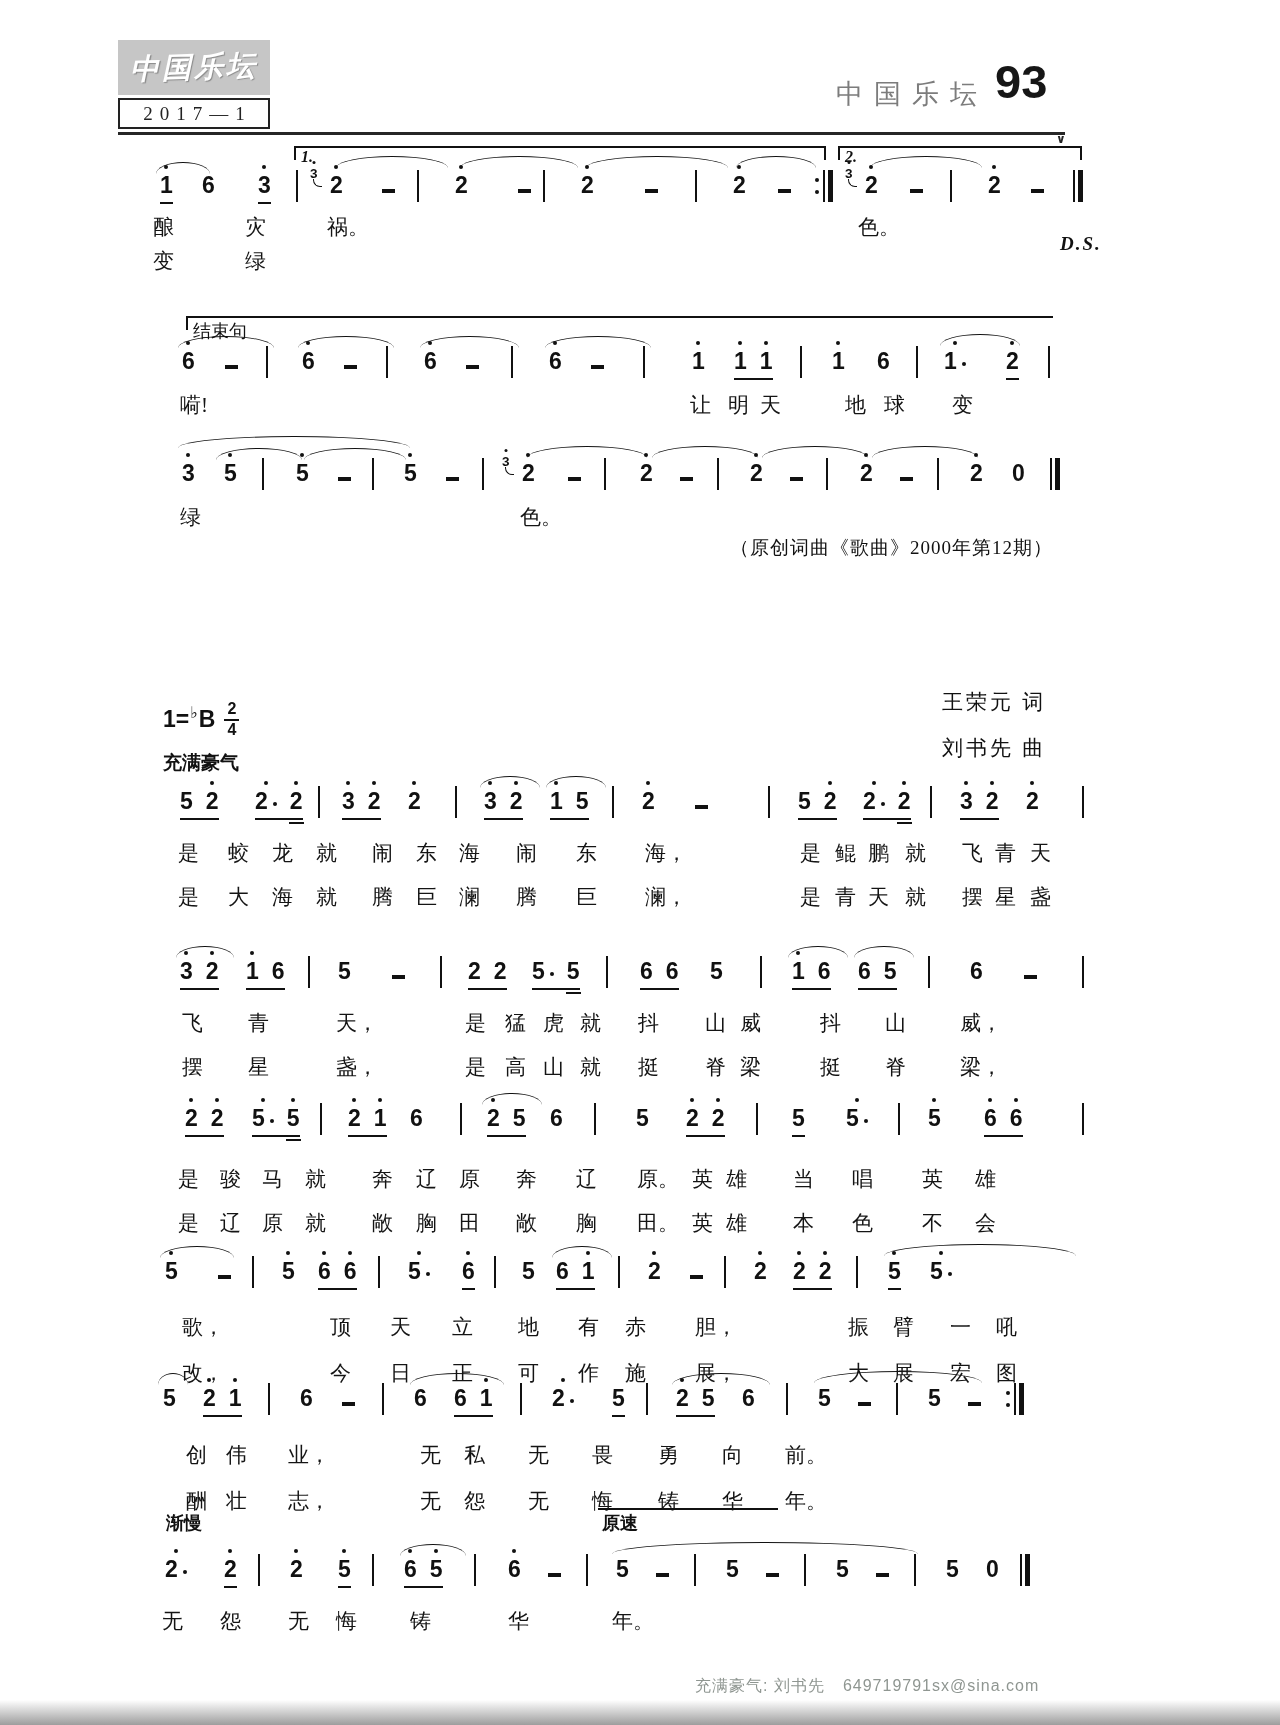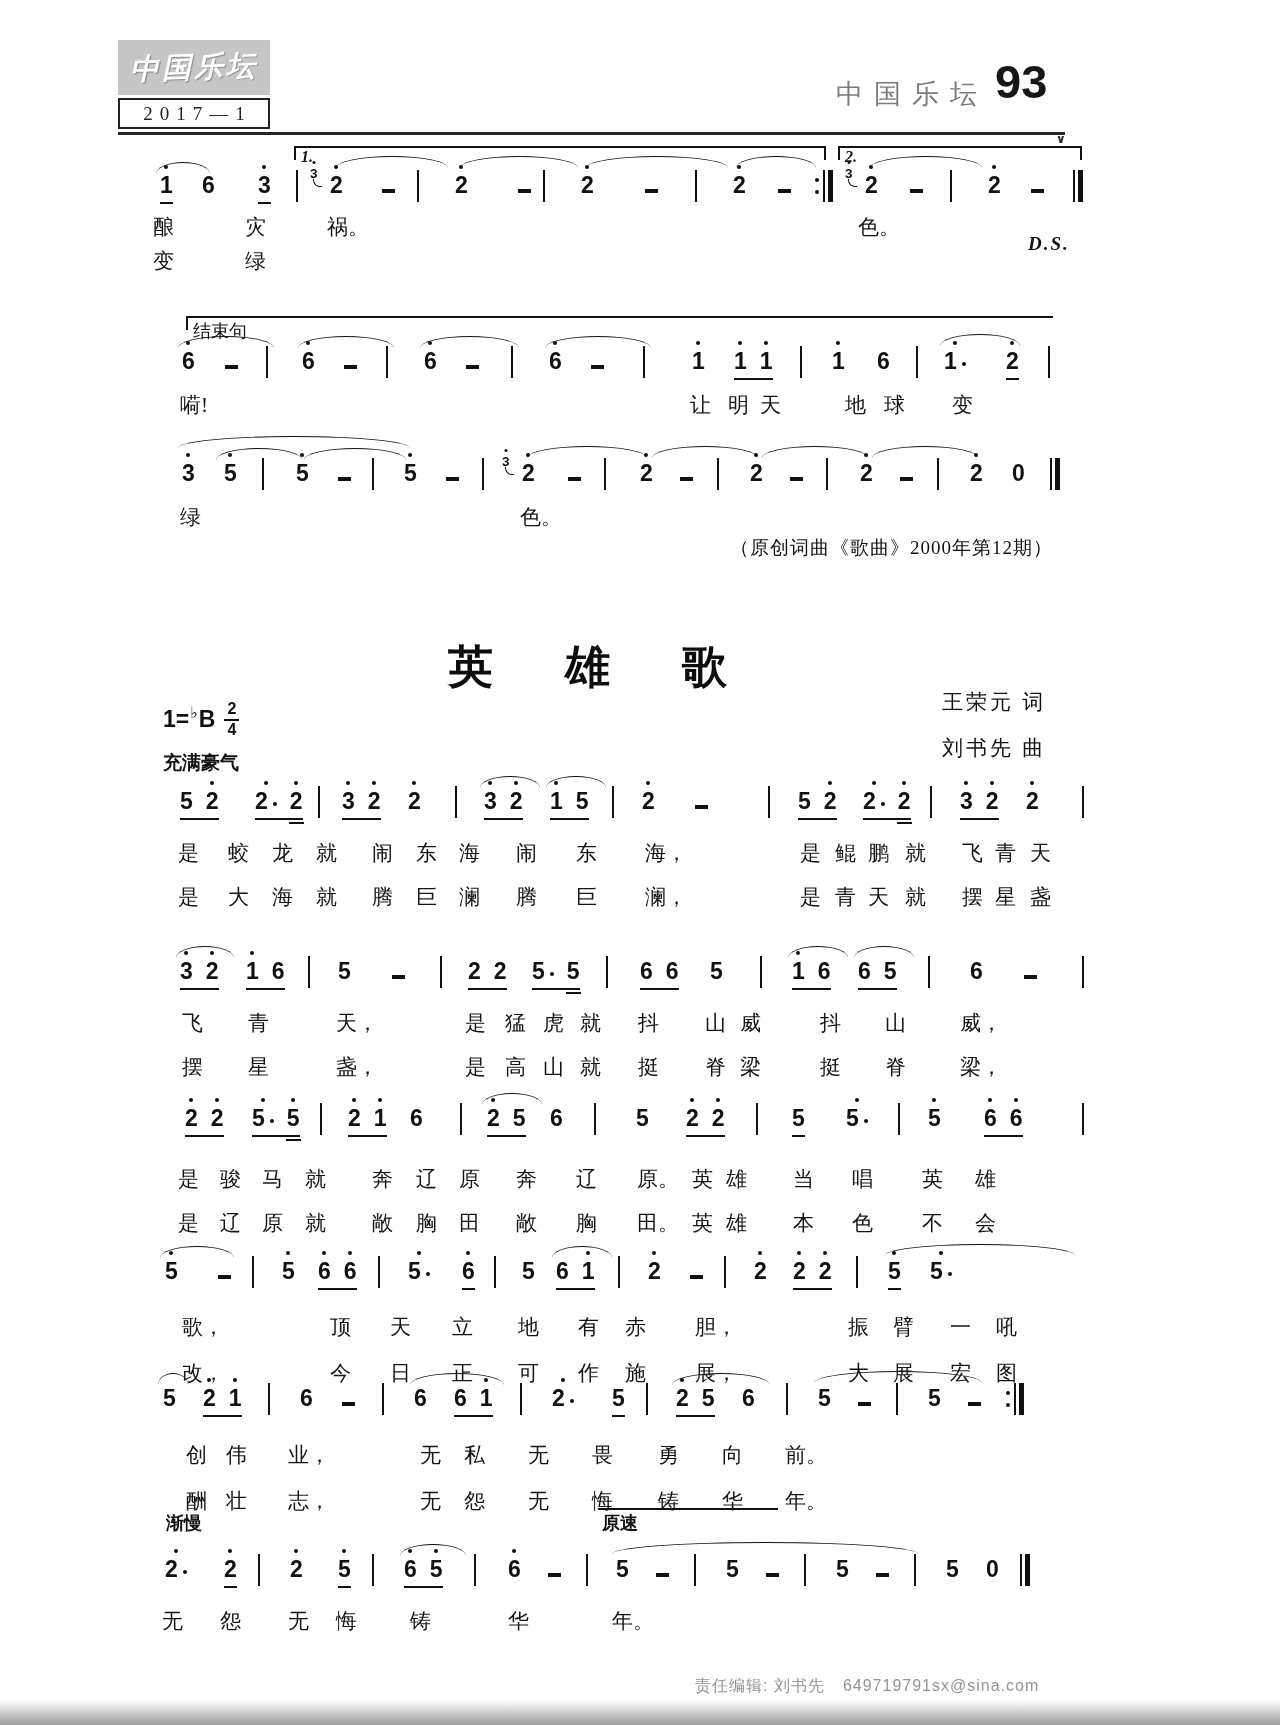--- a/index.html
+++ b/index.html
@@ -72,21 +72,20 @@
   <div class="logo-box">
     <span class="logo-txt">中国乐坛</span>
   </div>
   <div class="issue-box">2017—1</div>
   <div class="section-title">中国乐坛</div>
   <div class="page-number">93</div>
   <div class="header-rule"></div>
 
   <div class="pubnote">（原创词曲《歌曲》2000年第12期）</div>
 
-  <div class="song-title">英雄歌</div>
   <div class="keysig">
     <span>1=</span>
       <span class="flat">♭</span>
       <span>B</span>
     <span class="frac">
       <span class="ftop">2</span>
       <span class="fbot">4</span>
     </span>
   </div>
   <div class="expr">充满豪气</div>
@@ -177,21 +176,21 @@
       <div class="bkt" style="left: 294px; top: 146px; width: 532px;">
         <span class="tl"></span>
         <span class="tr"></span>
         <span class="vlabel">1.</span>
       </div>
       <div class="bkt" style="left: 838px; top: 146px; width: 244px;">
         <span class="tl"></span>
         <span class="tr"></span>
         <span class="vlabel">2.</span>
       </div>
-      <div class="lab ds" style="left: 1028px; top: 234px; text-align: right;">D.S.</div>
+      <div class="lab ds" style="left: 1060px; top: 234px; text-align: right;">D.S.</div>
       <div class="lab breath" style="left: 1056px; top: 133px;">∨</div>
       <div class="lyr" style="left: 153px; top: 216px;">酿</div>
       <div class="lyr" style="left: 245px; top: 216px;">灾</div>
       <div class="lyr" style="left: 327px; top: 216px;">祸。</div>
       <div class="lyr" style="left: 858px; top: 216px;">色。</div>
       <div class="lyr" style="left: 153px; top: 250px;">变</div>
       <div class="lyr" style="left: 245px; top: 250px;">绿</div>
       <div class="grp" style="left: 182px; top: 348px;">
         <span class="nt"><span class="hid"></span><span class="gl">6</span></span>
       </div>
@@ -900,17 +899,17 @@
       <div class="lyr" style="left: 162px; top: 1610px;">无</div>
       <div class="lyr" style="left: 220px; top: 1610px;">怨</div>
       <div class="lyr" style="left: 288px; top: 1610px;">无</div>
       <div class="lyr" style="left: 336px; top: 1610px;">悔</div>
       <div class="lyr" style="left: 410px; top: 1610px;">铸</div>
       <div class="lyr" style="left: 508px; top: 1610px;">华</div>
       <div class="lyr" style="left: 612px; top: 1610px;">年。</div>
     </div>
 
   <div class="footer">
-    <span>责任编辑: 刘书先</span>
+    <span>充满豪气: 刘书先</span>
     <span>649719791sx@sina.com</span>
   </div>
   <div class="bottom-strip"></div>
 </div>
 
 </body></html>

